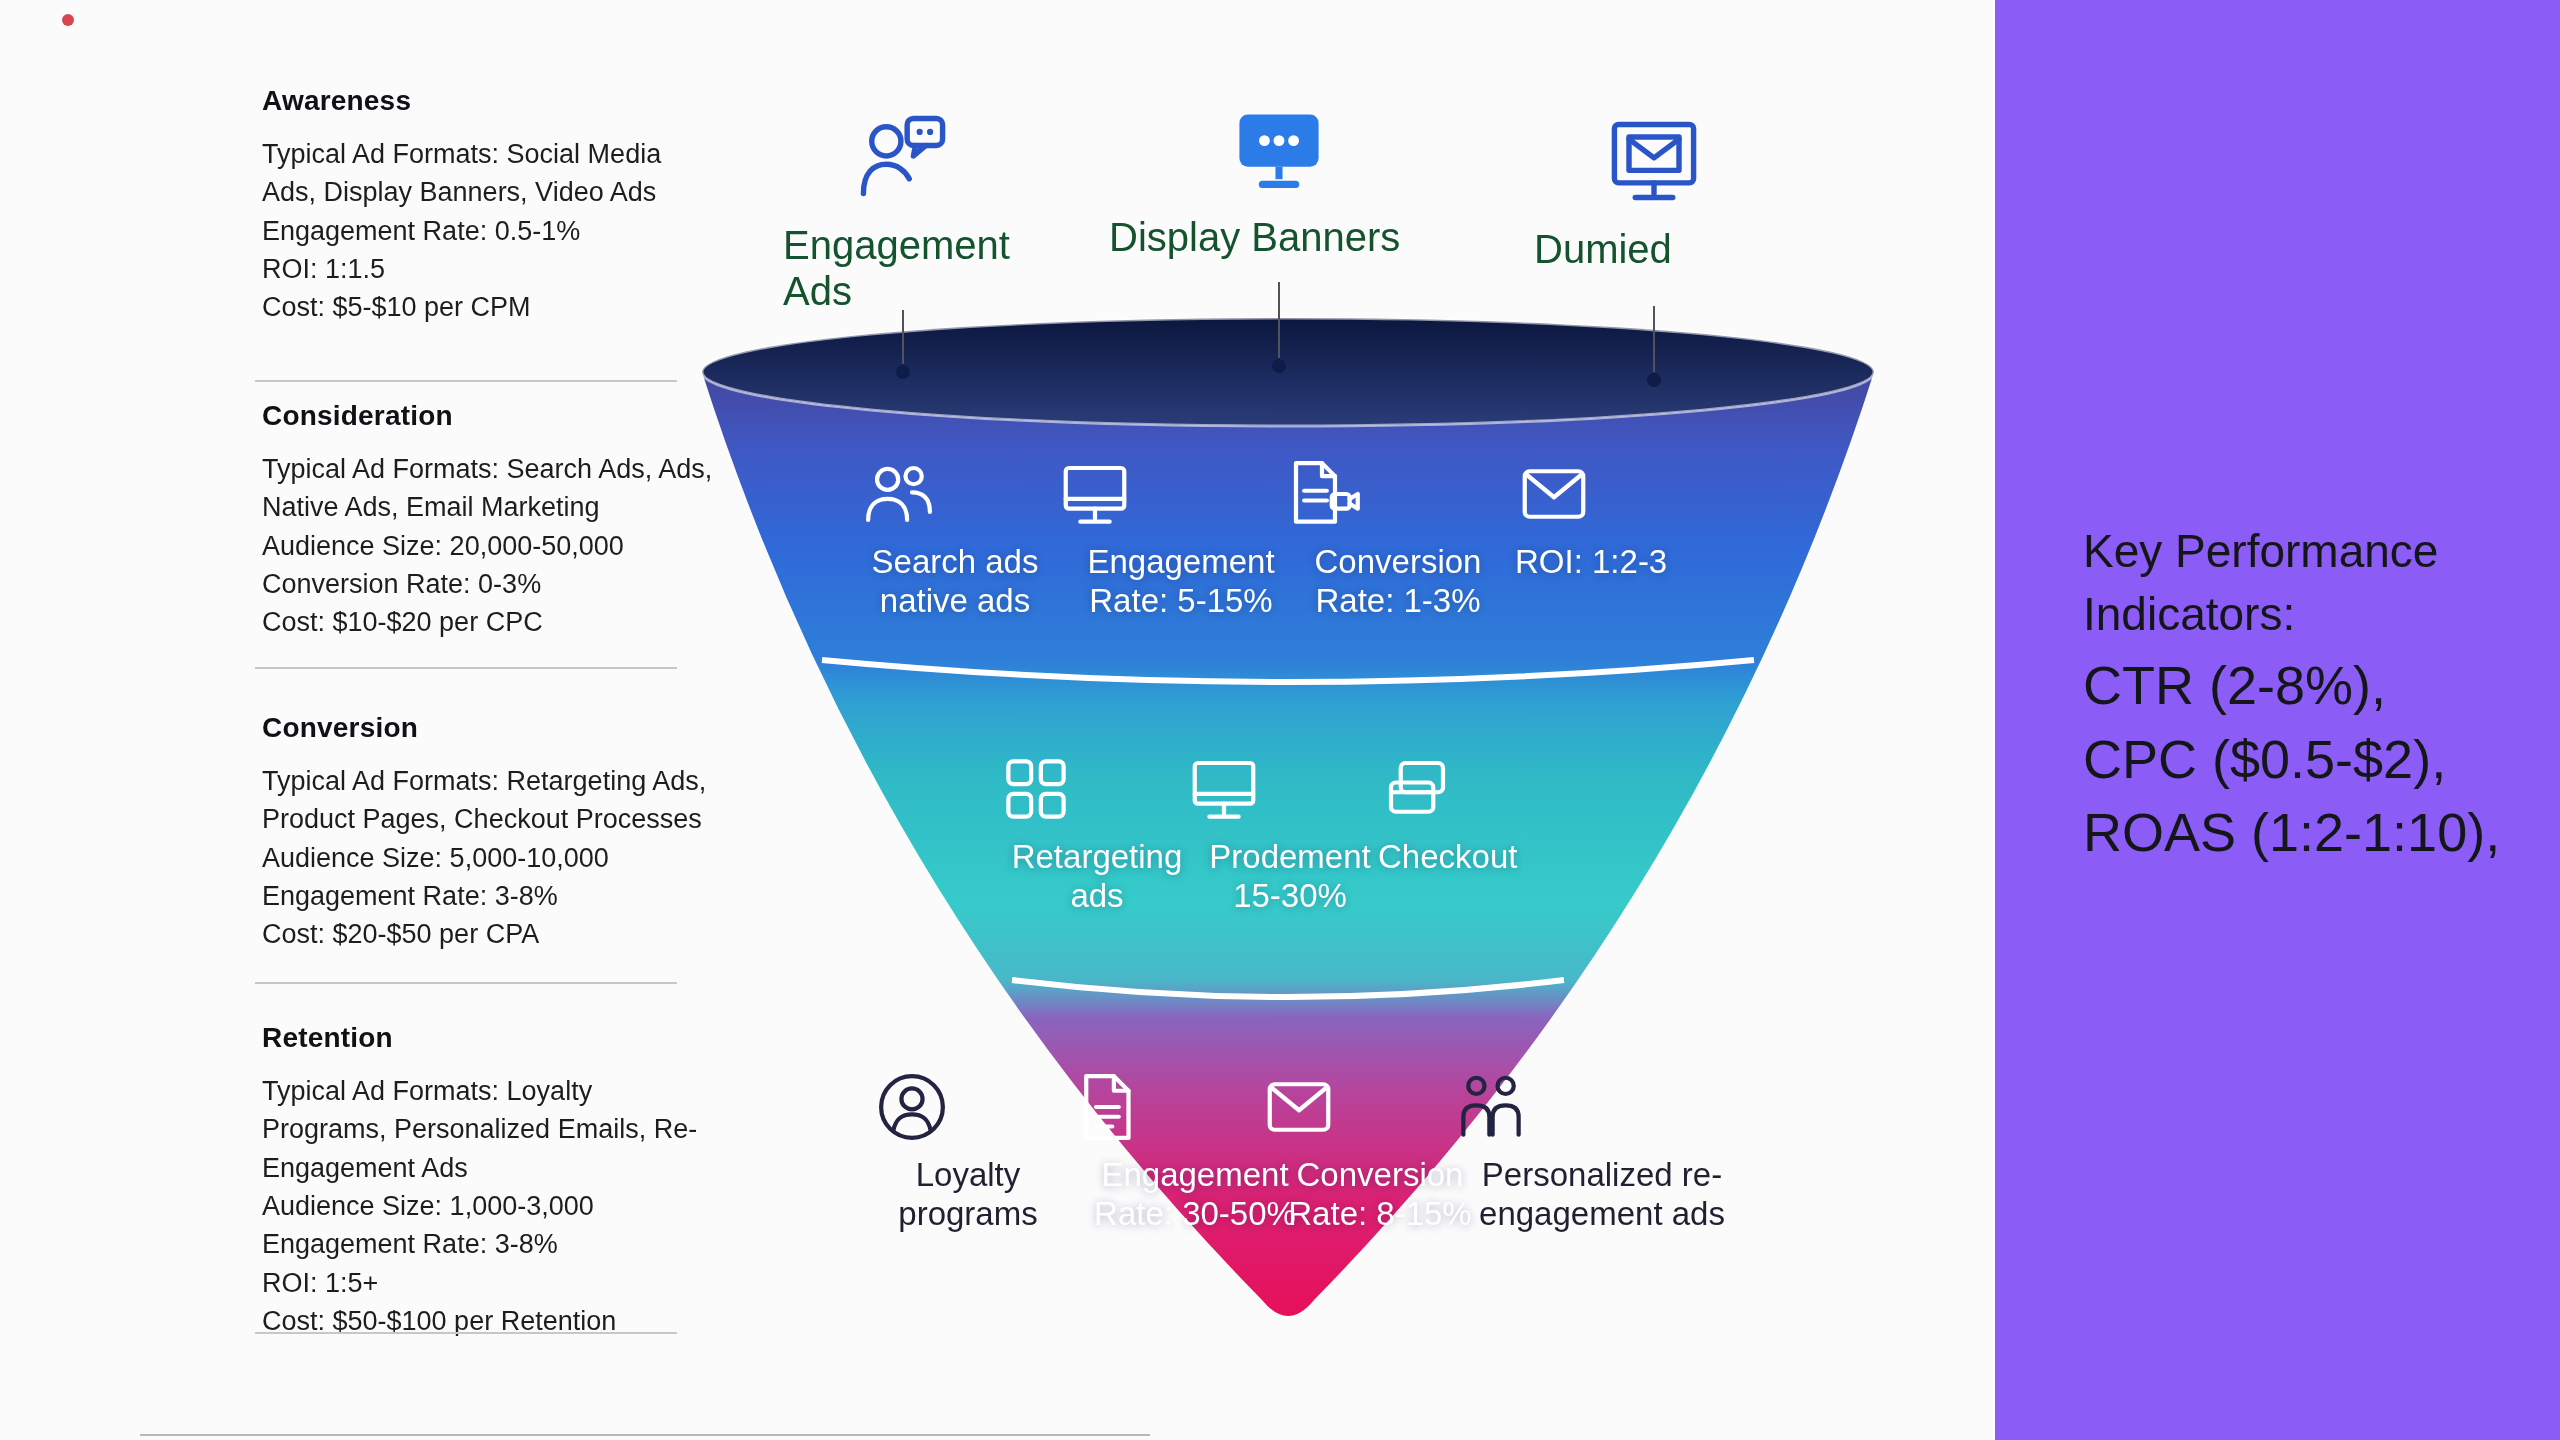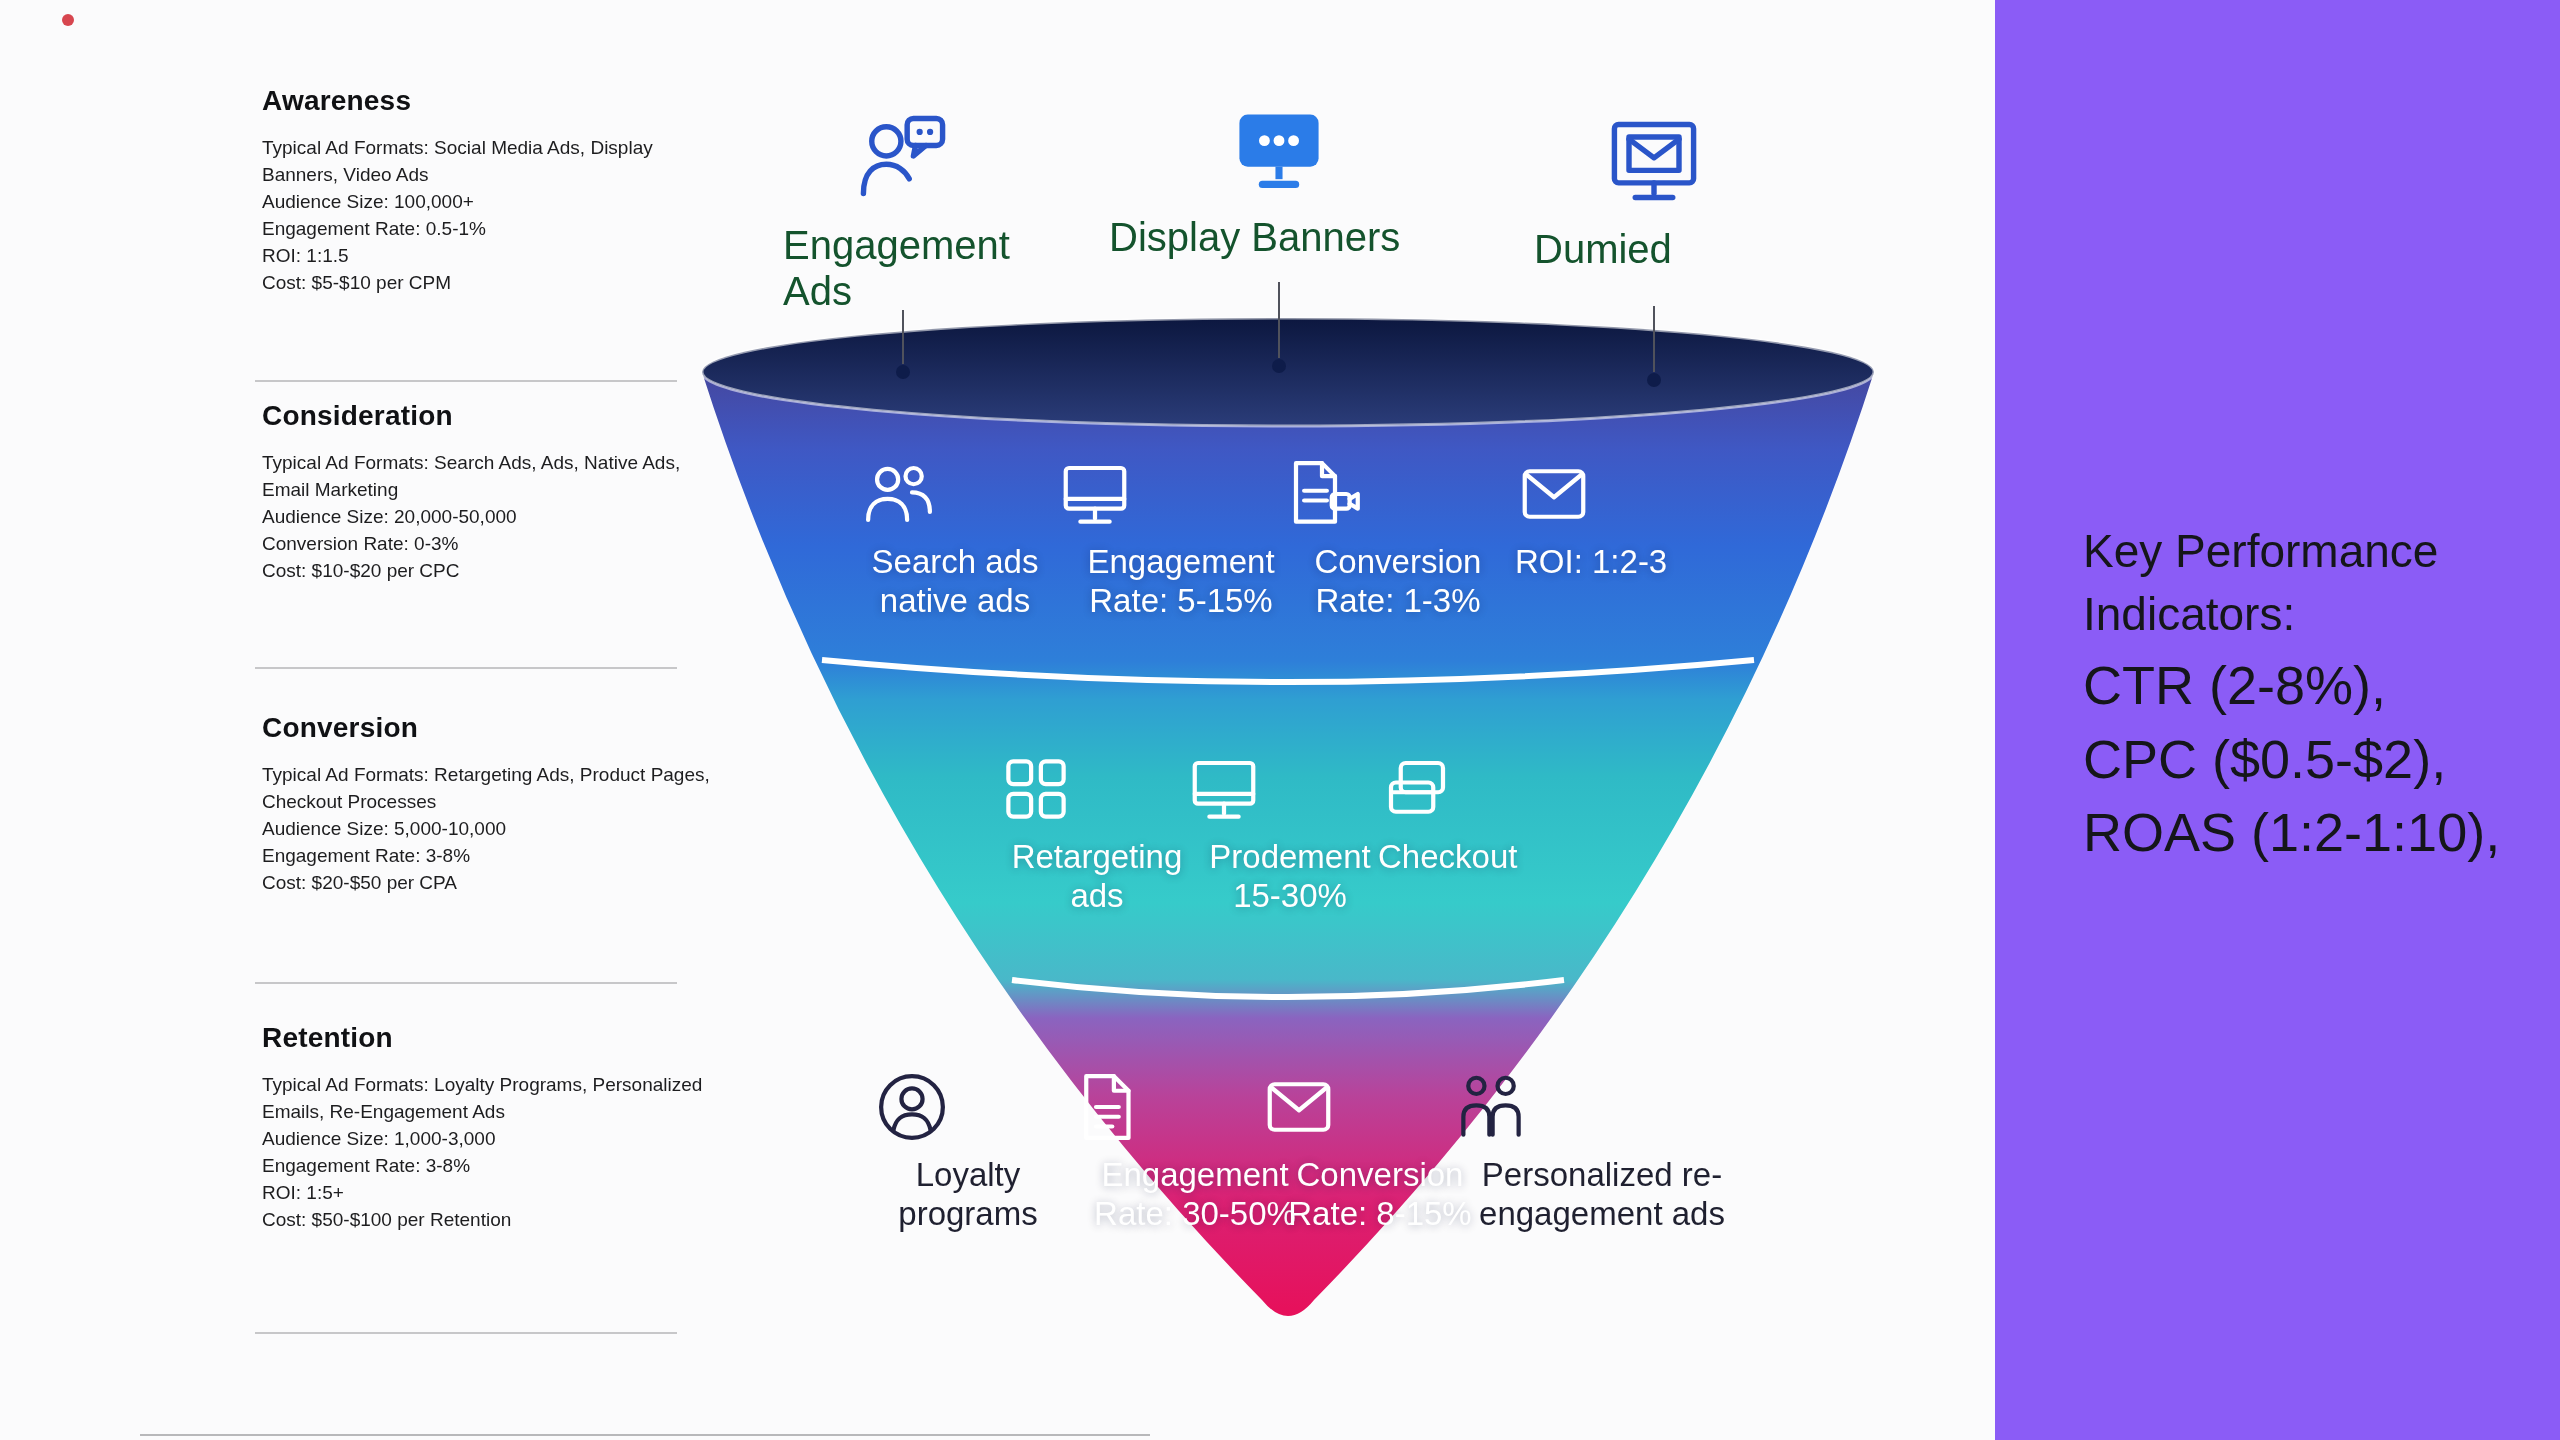--- a/index.html
+++ b/index.html
@@ -10,21 +10,21 @@
     color:#1c1c1c;
   }
   
   .right-panel{position:absolute;left:1995px;top:0;width:565px;height:1440px;background:#8b5cf6;}
   .kpi{position:absolute;left:88px;top:520px;width:440px;color:#15161a;}
   .kpi-title{font-size:46px;line-height:1.36;margin-bottom:4px;}
   .kpi-line{font-size:54px;line-height:1.36;}
   
   .stage{position:absolute;left:262px;width:458px;}
   .stage h2{margin:0 0 18px 0;font-size:28px;font-weight:700;color:#101114;letter-spacing:.2px;}
-  .stage p{margin:0;font-size:19px;line-height:1.42;color:#1d1d1f;}
+  .stage p{margin:0;font-size:27px;line-height:1.42;color:#1d1d1f;}
   .sep{position:absolute;left:255px;width:422px;height:2px;background:#c7c7c9;}
   .bottom-line{position:absolute;left:140px;top:1434px;width:1010px;height:2px;background:#b8b8ba;}
   .artifact-dot{position:absolute;left:62px;top:14px;width:12px;height:12px;border-radius:50%;background:#d02630;opacity:.85;}
   
   .top-item{position:absolute;text-align:left;color:#14532d;}
   .top-item .icon{display:block;margin:0 auto;}
   .top-label{font-size:40px;line-height:1.15;margin-top:14px;}
   .c-blue{color:#2a55c9;}
   .c-fill-blue{color:#2b7ce8;}
   
@@ -179,21 +179,20 @@
   <g fill="#0e1c4a" stroke="none">
     <circle cx="903" cy="372" r="7"></circle>
     <circle cx="1279" cy="366" r="7"></circle>
     <circle cx="1654" cy="380" r="7"></circle>
   </g>
 </svg>
 
 <section class="stage" style="top:85px">
   <h2>Awareness</h2>
   <p>Typical Ad Formats: Social Media Ads, Display Banners, Video Ads</p>
-  <p>Audience Size: 100,000+</p>
   <p>Engagement Rate: 0.5-1%</p>
   <p>ROI: 1:1.5</p>
   <p>Cost: $5-$10 per CPM</p>
 </section>
 <div class="sep" style="top:380px"></div>
 
 <section class="stage" style="top:400px">
   <h2>Consideration</h2>
   <p>Typical Ad Formats: Search Ads, Ads, Native Ads, Email Marketing</p>
   <p>Audience Size: 20,000-50,000</p>

